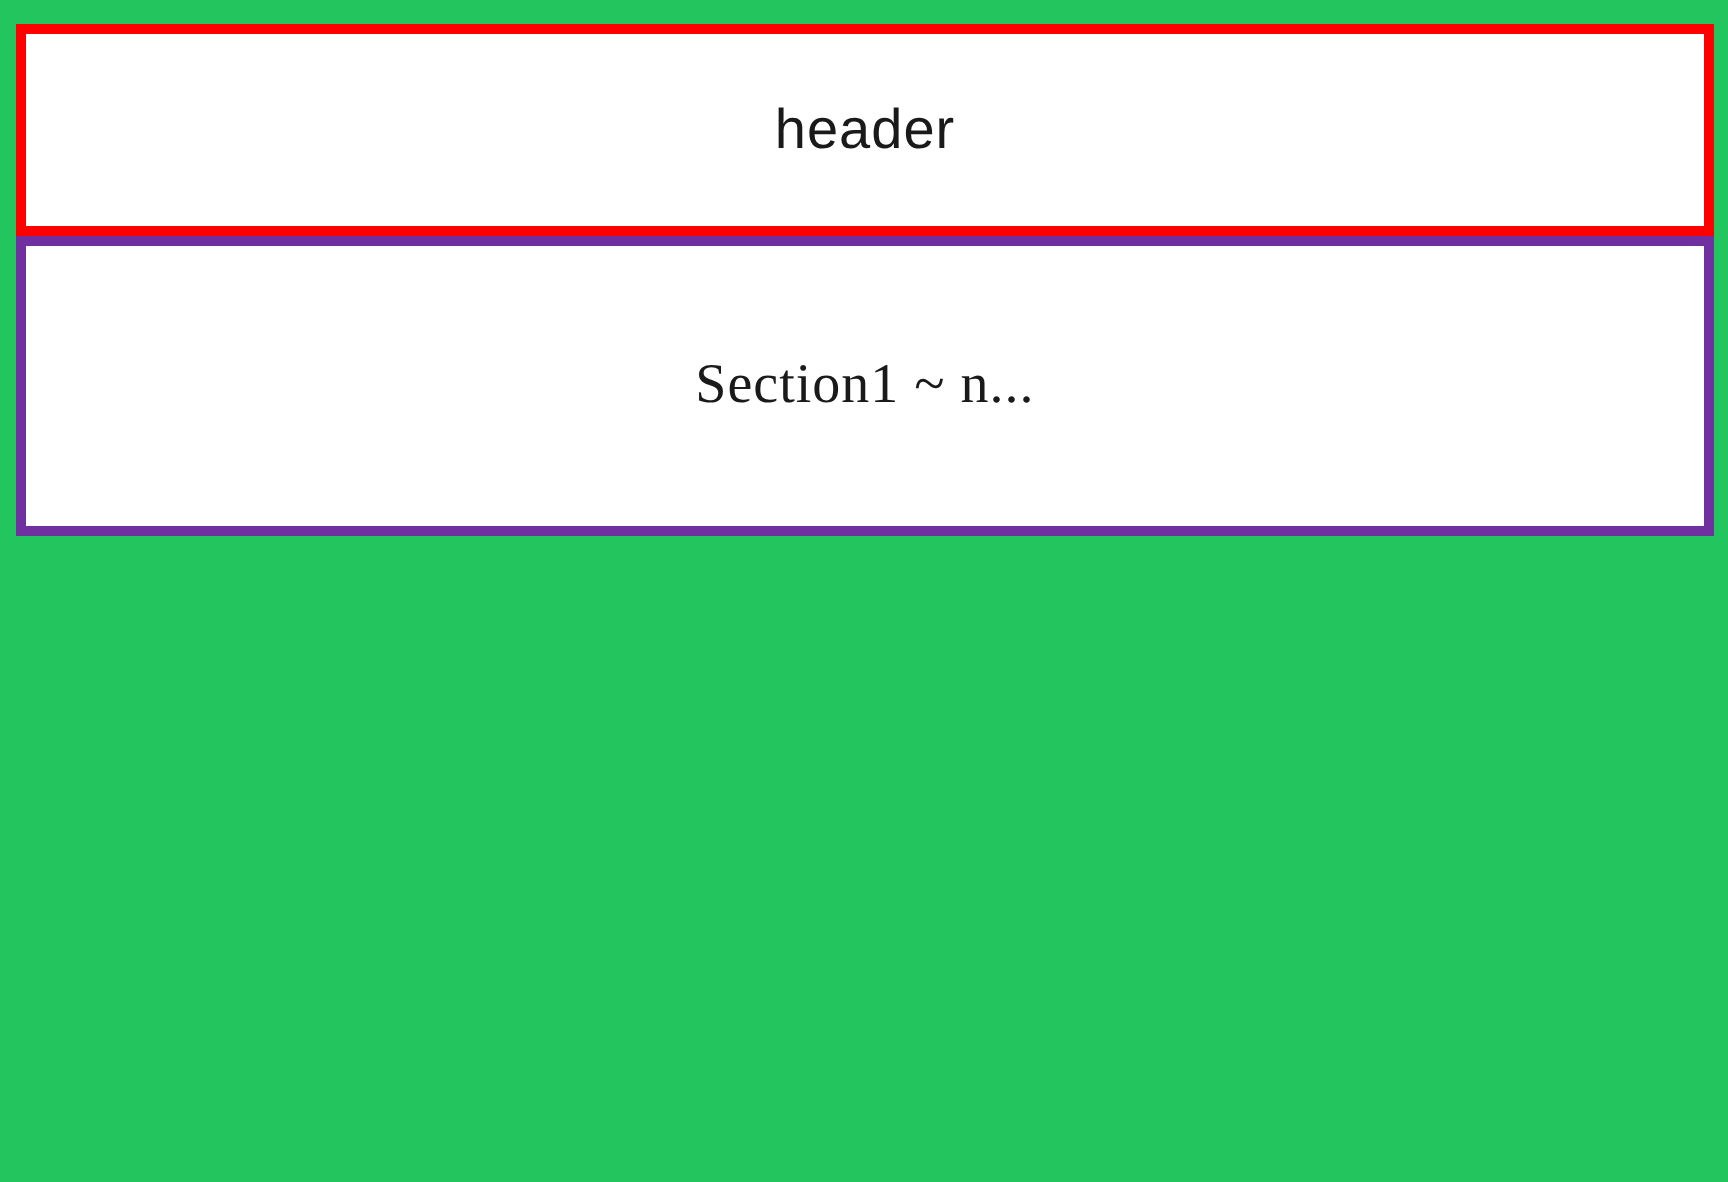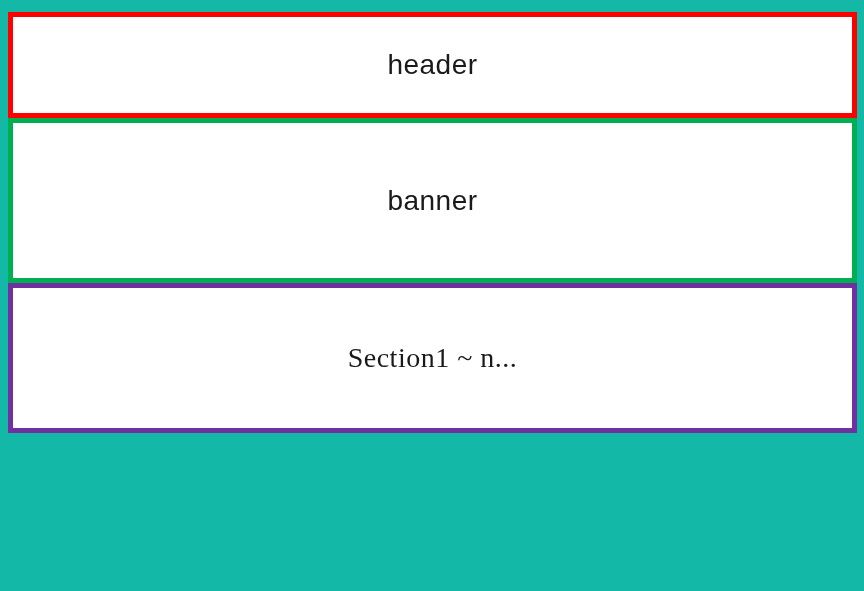--- a/index.html
+++ b/index.html
@@ -7,21 +7,21 @@
     padding: 0;
     background: #ffffff;
   }
   body {
     font-family: "Liberation Sans", "DejaVu Sans", sans-serif;
   }
   .canvas {
     position: relative;
     width: 864px;
     height: 591px;
-    background: #14b8a6;
+    background: #22c55e;
     overflow: hidden;
   }
   .stack {
     position: absolute;
     top: 12px;
     left: 8px;
     width: 849px;
   }
   .block {
     box-sizing: border-box;
@@ -47,23 +47,20 @@
 </head>
 <body>
 
 <div class="canvas">
   <div class="stack">
 
     <div class="block block-header" style="border-color: rgb(255, 0, 0);">
       <span class="block-label">header</span>
     </div>
 
-    <div class="block block-banner" style="border-color: rgb(0, 176, 80);">
-      <span class="block-label">banner</span>
-    </div>
 
     <div class="block block-section" style="border-color: rgb(112, 48, 160); font-family: Liberation Serif, serif;">
       <span class="block-label">Section1 ~ n...</span>
     </div>
 
 
   </div>
 </div>
 
 </body></html>

